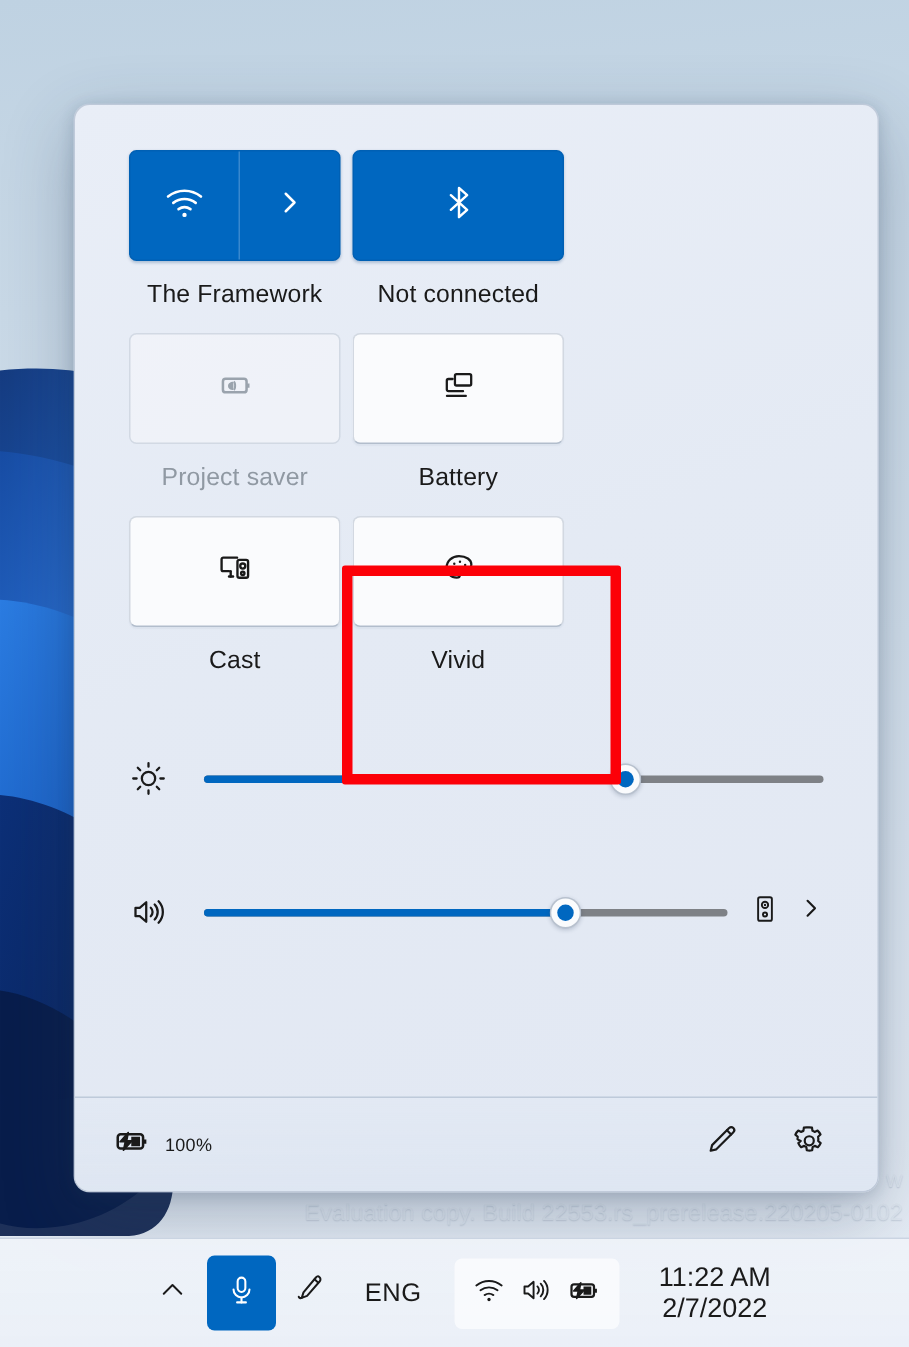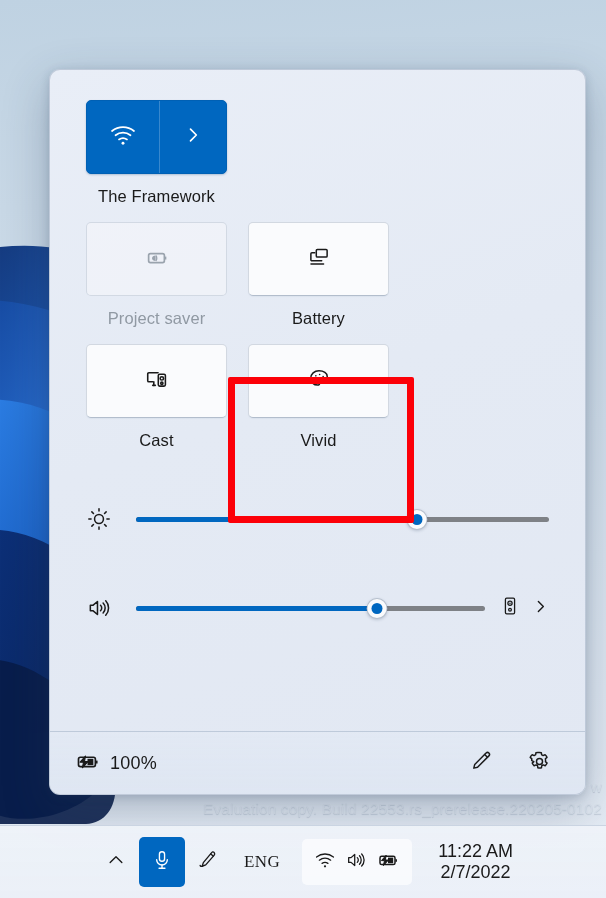--- a/index.html
+++ b/index.html
@@ -60,21 +60,21 @@
     display: flex;
     flex-direction: column;
   }
 
   .tiles-area {
     padding: 30px 36px 0 36px;
   }
 
   .tile-row {
     display: flex;
-    gap: 21px;
+    gap: 8px;
     margin-bottom: 16px;
   }
 
   .tile-cell {
     width: 141px;
     display: flex;
     flex-direction: column;
     align-items: center;
   }
   .tile-cell.empty { visibility: hidden; }
@@ -232,21 +232,21 @@
     align-items: center;
     padding: 0 26px 0 24px;
   }
   .battery-group {
     display: flex;
     align-items: center;
     gap: 9px;
     color: #1a1a1a;
   }
   .battery-pct {
-    font-size: 18px;
+    font-size: 12px;
     color: #1a1a1a;
     letter-spacing: 0.2px;
   }
   .footer-spacer { flex: 1; }
   .footer-btn {
     width: 40px;
     height: 40px;
     display: flex;
     align-items: center;
     justify-content: center;
@@ -287,21 +287,20 @@
     height: 50px;
     background: #0067c0;
     color: #ffffff;
     border-radius: 5px;
   }
   .tray-lang {
     font-size: 17px;
     color: #1a1a1a;
     padding: 0 13px;
     letter-spacing: 0.4px;
-    font-family: Liberation Serif, serif;
   }
   .tray-status {
     display: flex;
     align-items: center;
     gap: 9px;
     background: rgba(250,252,254,0.85);
     border-radius: 5px;
     padding: 9px 12px;
     margin-left: 9px;
     color: #1a1a1a;
@@ -379,20 +378,30 @@
               <span class="tile-icon light">
                 <svg width="20" height="20" viewBox="0 0 24 24" fill="none" stroke="currentColor" stroke-width="2" stroke-linecap="round" stroke-linejoin="round">
                   <polyline points="9 5 16 12 9 19"></polyline>
                 </svg>
               </span>
             </div>
           </div>
           <div class="tile-label">The Framework</div>
         </div>
 
+        <div class="tile-cell">
+          <div class="tile on">
+            <span class="tile-icon light">
+              <svg width="26" height="26" viewBox="0 0 24 24" fill="none" stroke="currentColor" stroke-width="1.5" stroke-linecap="round" stroke-linejoin="round">
+                <path d="M7 7.5 17 16.5 12 21V3l5 4.5L7 16.5"></path>
+              </svg>
+            </span>
+          </div>
+          <div class="tile-label">Not connected</div>
+        </div>
 
       </div>
 
       <div class="tile-row">
 
         <div class="tile-cell">
           <div class="tile disabled">
             <span class="tile-icon dim">
               <svg width="27" height="27" viewBox="0 0 24 24" fill="none" stroke="currentColor" stroke-width="1.5" stroke-linejoin="round">
                 <rect x="5" y="8.5" width="14" height="8" rx="1.6"></rect>

